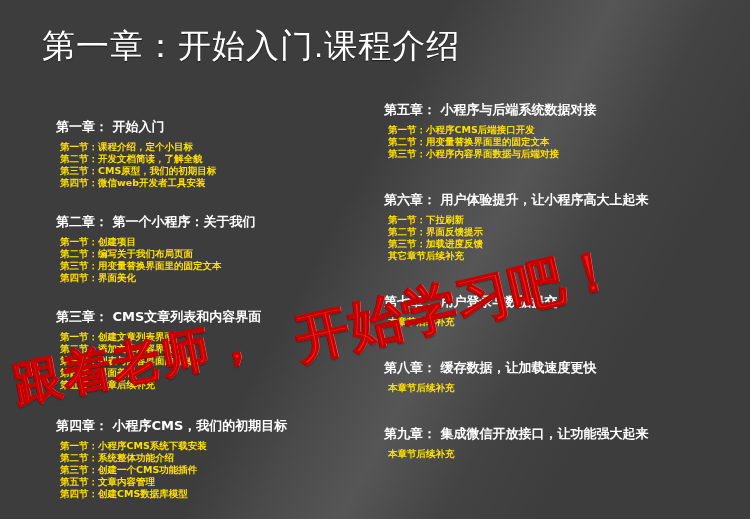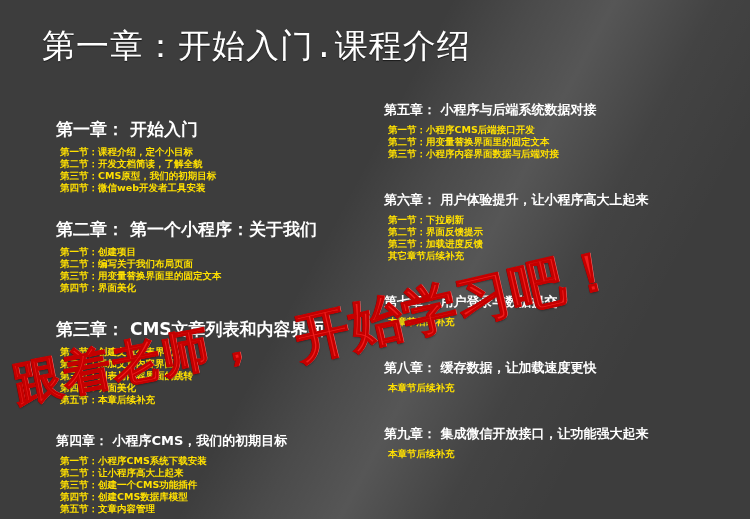--- a/index.html
+++ b/index.html
@@ -22,35 +22,35 @@
        rgba(255,255,255,0.00) 80%);
     pointer-events:none;
     z-index:1;
   }
   .slide{position:absolute;inset:0;z-index:2;}
 
   .title{
     position:absolute;
     left:42px;top:24px;
     color:#ffffff;
-    font-family:Liberation Mono, monospace;
+    font-family:Liberation Sans, sans-serif;
     font-size:33px;
     letter-spacing:1px;
     white-space:nowrap;
     text-shadow:0 1px 1px rgba(0,0,0,.6);
   }
 
   .col{position:absolute;}
   .col-left{left:56px;top:118px;width:300px;}
   .col-right{left:384px;top:94px;width:330px;}
 
   .chapter{margin-bottom:6px;}
   .chapter-title{
     color:#ffffff;
-    font-size:17px;
+    font-size:13px;
     font-weight:bold;
     margin-bottom:5px;
     white-space:nowrap;
   }
   .chapter-title.big{font-size:13px;margin-top:7px;}
   .sections{margin:4px;padding:0;list-style:none;}
   .sections li{
     color:#ffe000;
     font-size:9.5px;
     font-weight:bold;
@@ -131,24 +131,24 @@
         <li>第五节：本章后续补充</li>
       </ul>
     </div>
 
     <div class="spacer-md"></div>
 
     <div class="chapter">
       <div class="chapter-title big">第四章： 小程序CMS，我们的初期目标</div>
       <ul class="sections">
         <li>第一节：小程序CMS系统下载安装</li>
-        <li>第二节：让小程序高大上起来</li>
+        <li>第二节：系统整体功能介绍</li>
         <li>第三节：创建一个CMS功能插件</li>
+        <li>第五节：文章内容管理</li>
         <li>第四节：创建CMS数据库模型</li>
-        <li>第五节：文章内容管理</li>
       </ul>
     </div>
 
   </div>
 
   <div class="col col-right">
 
     <div class="chapter">
       <div class="chapter-title big">第五章： 小程序与后端系统数据对接</div>
       <ul class="sections">

